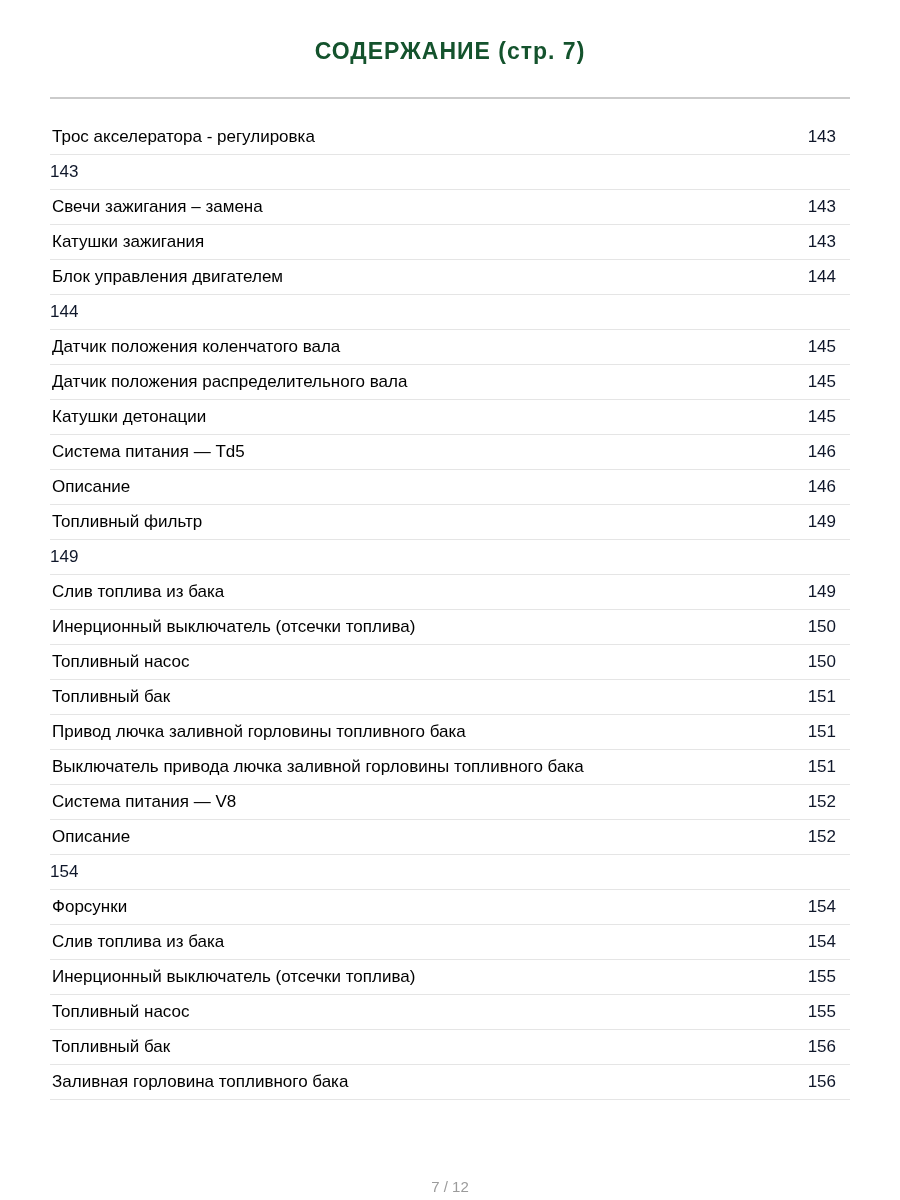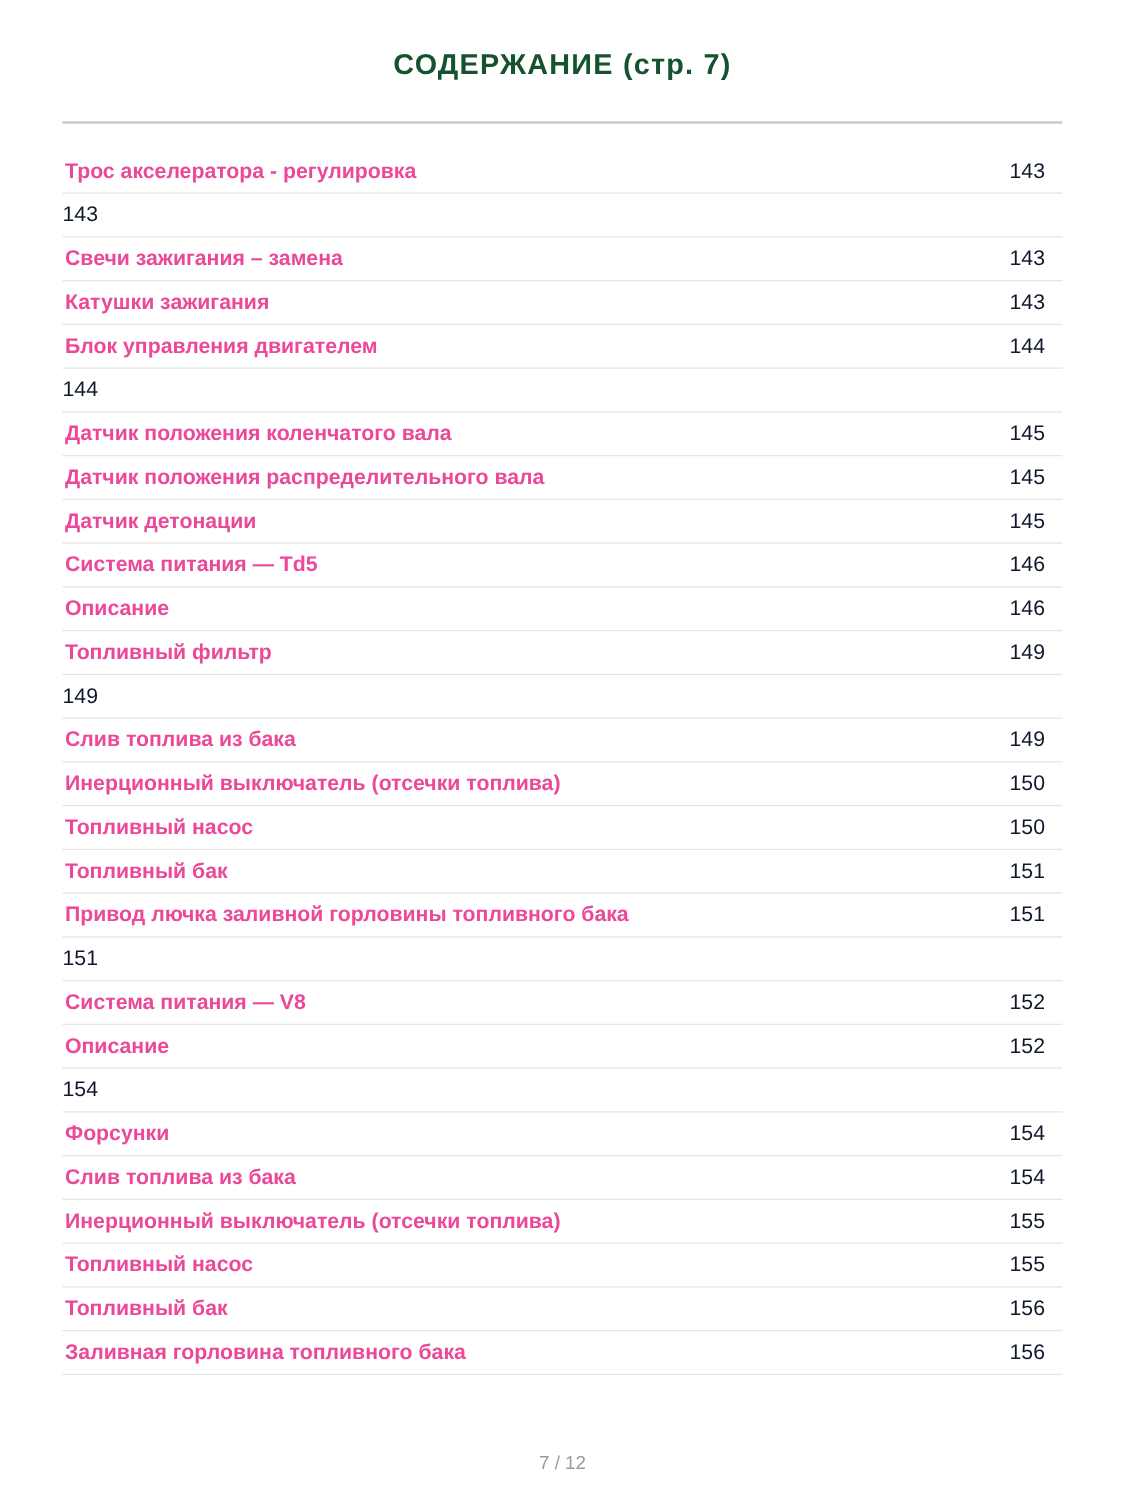--- a/index.html
+++ b/index.html
@@ -38,31 +38,30 @@
   }
   .toc-row {
     height: 34px;
     display: flex;
     justify-content: space-between;
     align-items: center;
     border-bottom: 1px solid #e5e5e5;
     font-size: 17px;
   }
   .toc-label {
-    color: #ec4899;
+    color: #000000;
     padding-left: 2px;
     white-space: nowrap;
-    font-weight: bold;
   }
   .toc-page {
     color: #0f172a;
     padding-right: 14px;
   }
   .footer {
-    margin-top: 62px;
+    margin-top: 78px;
     text-align: center;
     font-size: 15px;
     color: #9b9b9b;
   }
 </style>
 </head>
 <body>
 
 <div class="page">
   <h1 class="title">СОДЕРЖАНИЕ (стр. 7)</h1>
@@ -92,21 +91,21 @@
       </div>
       <div class="toc-row">
         <span class="toc-label">Датчик положения коленчатого вала</span>
         <span class="toc-page">145</span>
       </div>
       <div class="toc-row">
         <span class="toc-label">Датчик положения распределительного вала</span>
         <span class="toc-page">145</span>
       </div>
       <div class="toc-row">
-        <span class="toc-label">Датчик детонации</span>
+        <span class="toc-label">Катушки детонации</span>
         <span class="toc-page">145</span>
       </div>
       <div class="toc-row">
         <span class="toc-label">Система питания — Td5</span>
         <span class="toc-page">146</span>
       </div>
       <div class="toc-row">
         <span class="toc-label">Описание</span>
         <span class="toc-page">146</span>
       </div>
@@ -131,20 +130,21 @@
       </div>
       <div class="toc-row">
         <span class="toc-label">Топливный бак</span>
         <span class="toc-page">151</span>
       </div>
       <div class="toc-row">
         <span class="toc-label">Привод лючка заливной горловины топливного бака</span>
         <span class="toc-page">151</span>
       </div>
       <div class="toc-row">
+        <span class="toc-label">Выключатель привода лючка заливной горловины топливного бака</span>
         <span class="toc-page">151</span>
       </div>
       <div class="toc-row">
         <span class="toc-label">Система питания — V8</span>
         <span class="toc-page">152</span>
       </div>
       <div class="toc-row">
         <span class="toc-label">Описание</span>
         <span class="toc-page">152</span>
       </div>

